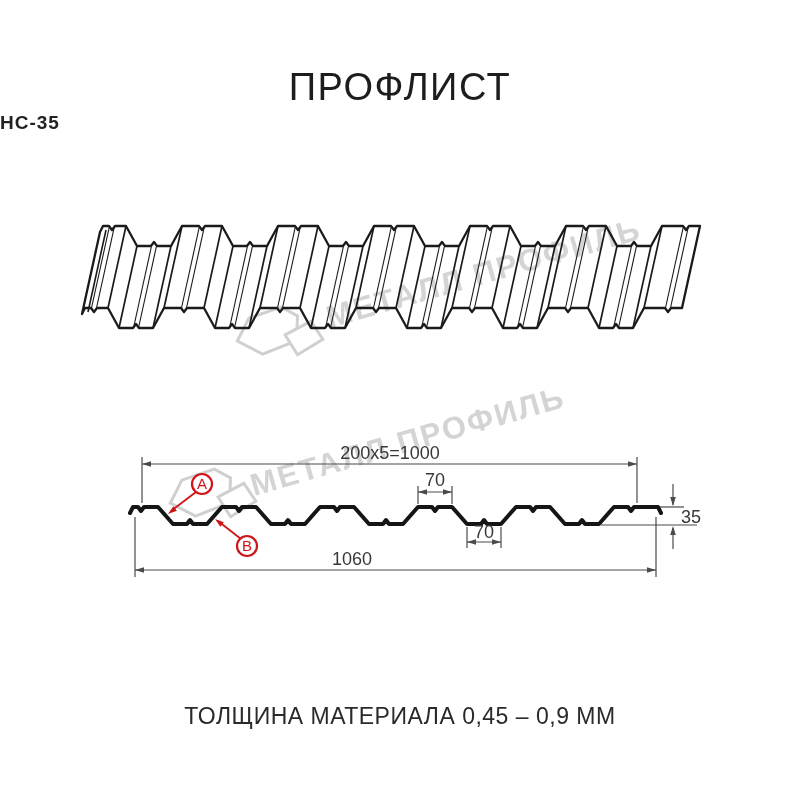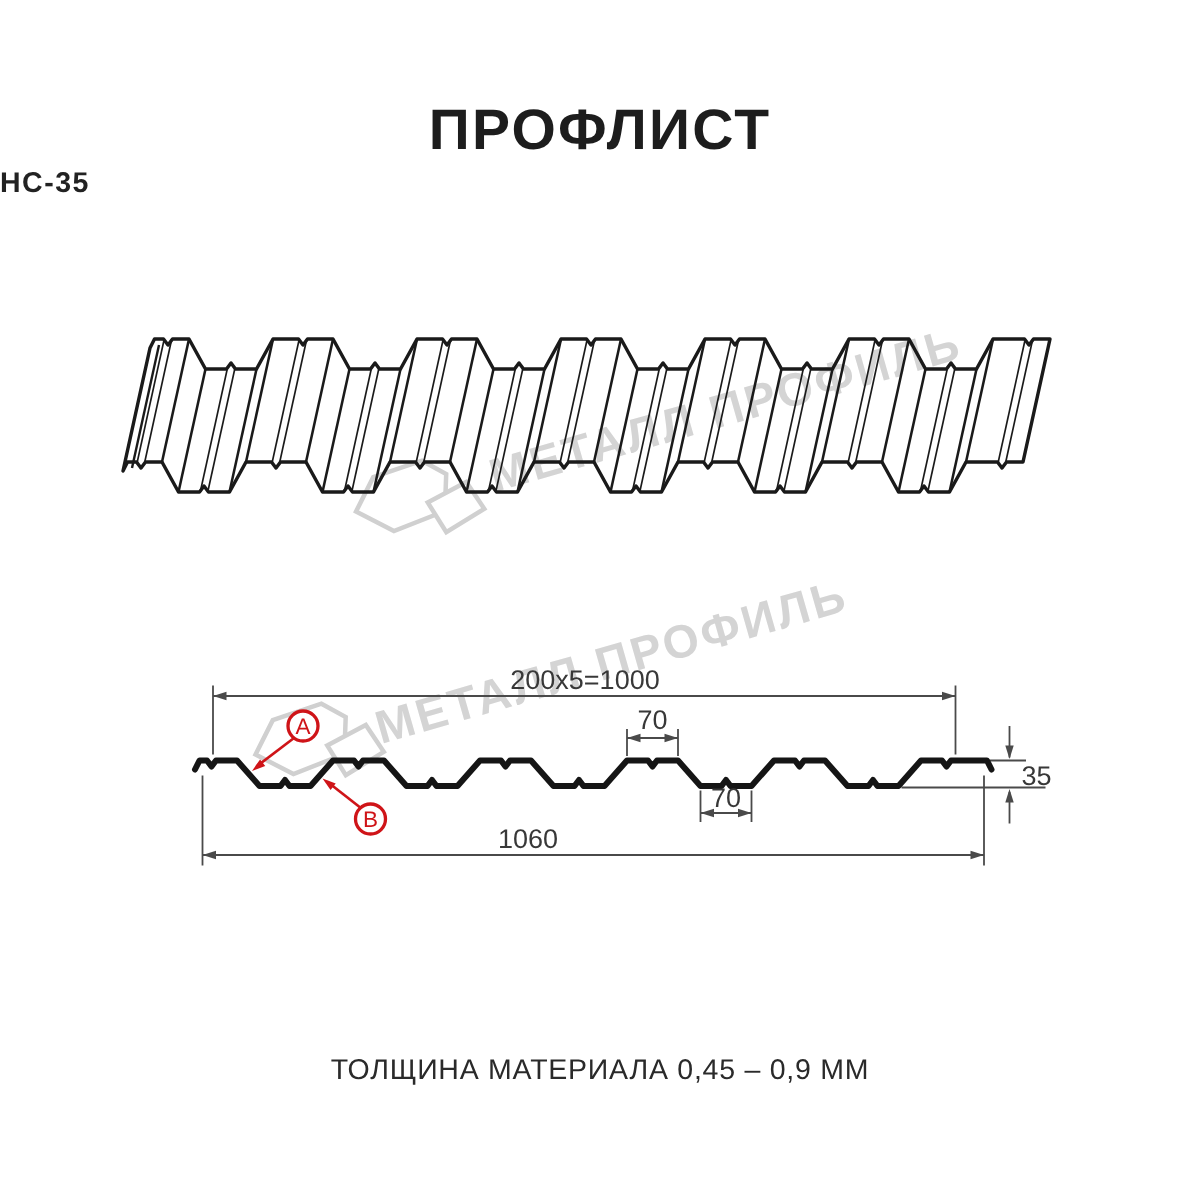--- a/index.html
+++ b/index.html
@@ -1,23 +1,23 @@
 <!DOCTYPE html>
 <html><head>
 <meta charset="utf-8">
 <style>
   html,body{margin:0;padding:0;background:#ffffff;}
   .page{position:relative;width:800px;height:800px;background:#fff;overflow:hidden;
         font-family:"Liberation Sans",sans-serif;}
   .title{position:absolute;top:66px;left:0;width:800px;text-align:center;
-         font-size:38px;font-weight:700;letter-spacing:1.5px;color:#1d1d1d;}
+         font-size:38px;font-weight:400;letter-spacing:1.5px;color:#1d1d1d;}
   .subtitle{position:absolute;top:112px;left:0;width:800px;text-align:left;
          font-size:19px;font-weight:600;letter-spacing:1px;color:#222;}
   .footer{position:absolute;top:703px;left:0;width:800px;text-align:center;
-         font-size:19px;font-weight:400;letter-spacing:0.5px;color:#2a2a2a;}
+         font-size:23px;font-weight:400;letter-spacing:0.5px;color:#2a2a2a;}
   svg{position:absolute;top:0;left:0;}
   svg text{font-family:"Liberation Sans",sans-serif;}
   .dimtxt{font-size:18px;fill:#383838;}
   .redtxt{font-size:15px;fill:#cf1418;}
   .wmtxt{font-size:31px;font-weight:700;letter-spacing:2px;fill:#d4d4d4;}
 </style>
 </head>
 <body>
 
 <div class="page">

